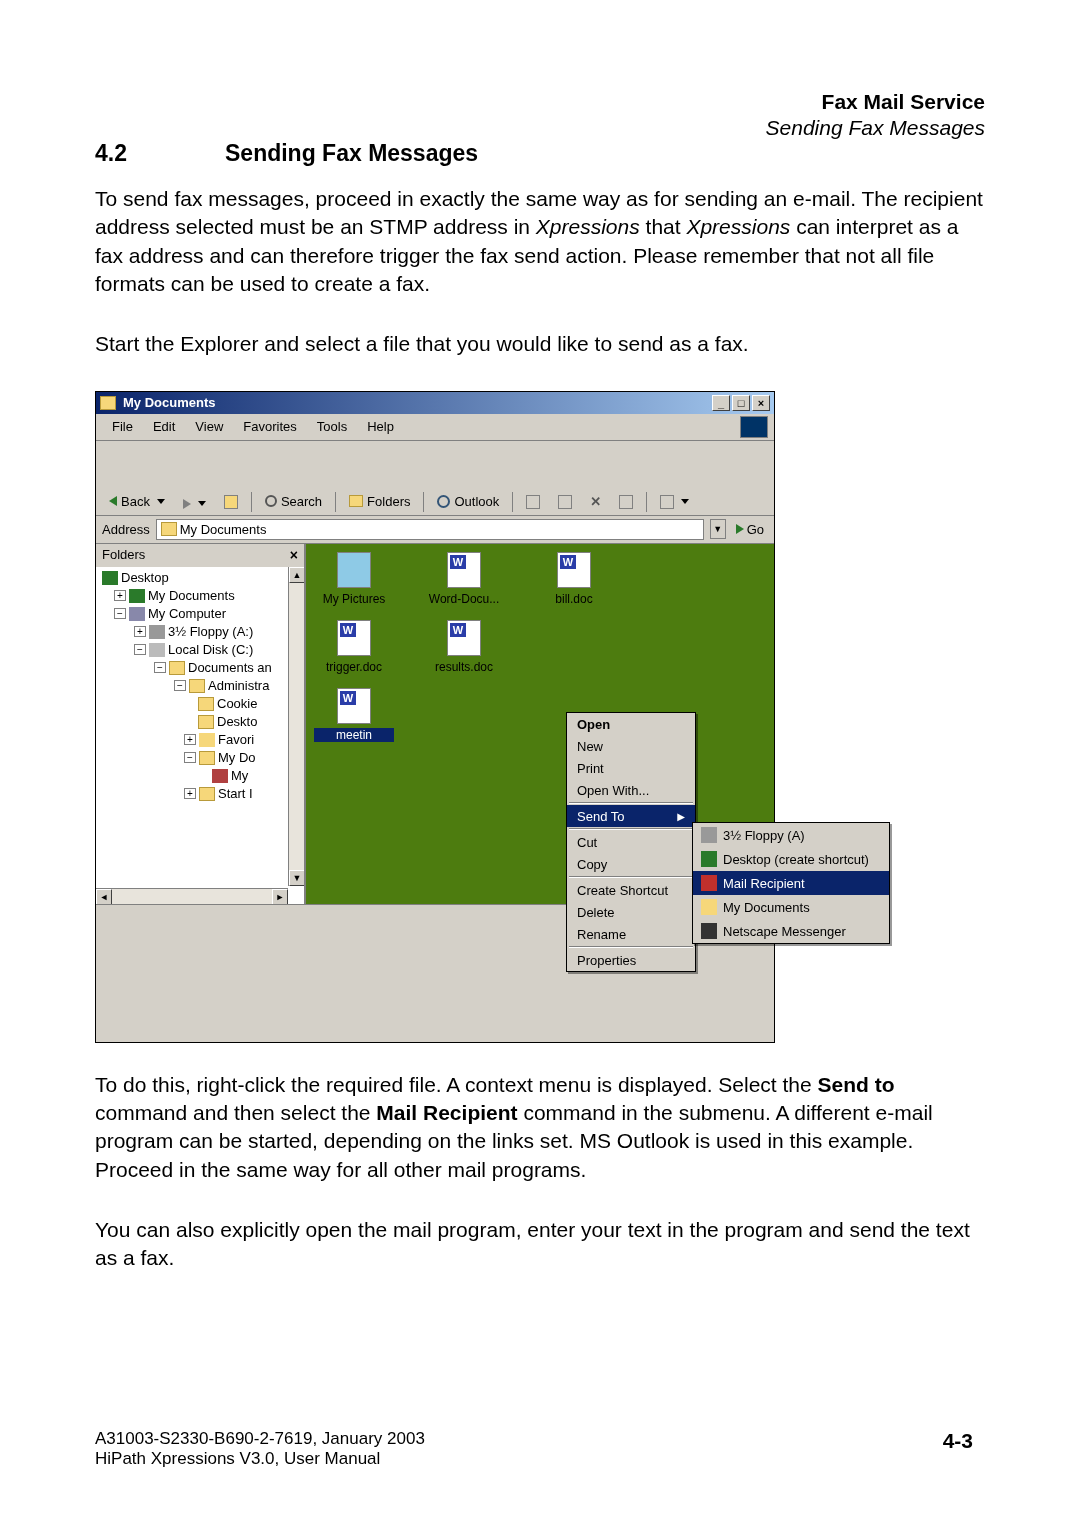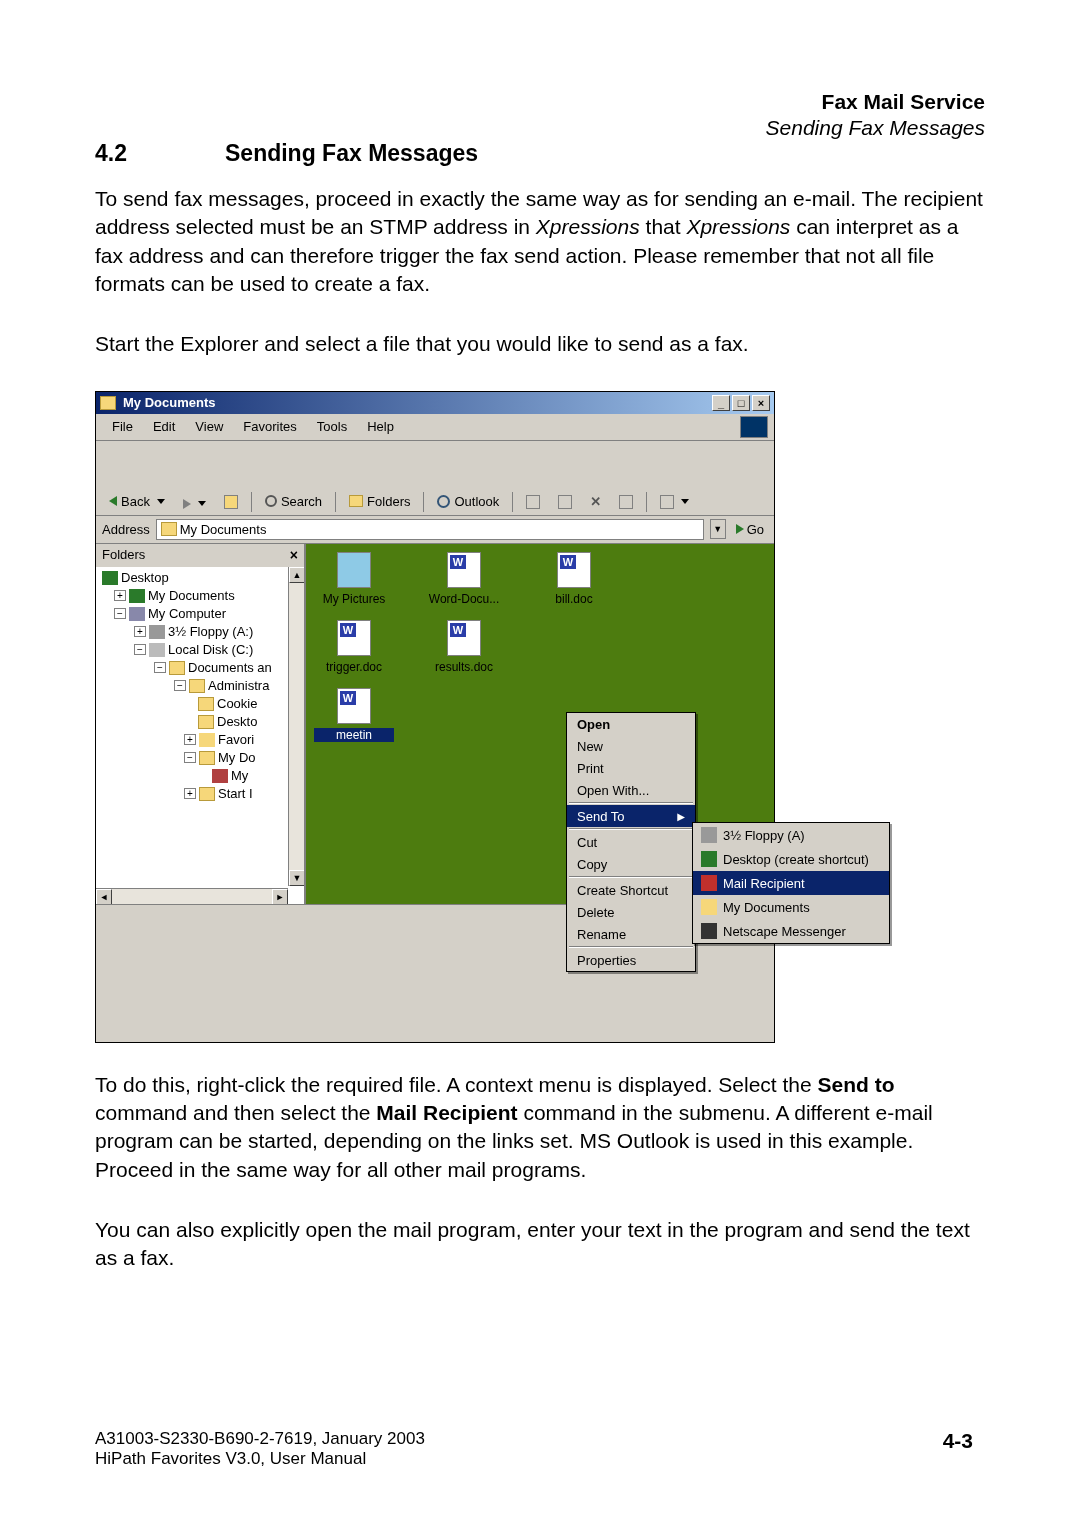--- a/index.html
+++ b/index.html
@@ -497,17 +497,17 @@
   </div>
 
   <div class="body-txt">
     <span>To do this, right-click the required file. A context menu is displayed. Select the </span><span class="bd">Send to</span><span> command and then select the </span><span class="bd">Mail Recipient</span><span> command in the submenu. A different e-mail program can be started, depending on the links set. MS Outlook is used in this example. Proceed in the same way for all other mail programs.</span>
   </div>
   <div class="body-txt">You can also explicitly open the mail program, enter your text in the program and send the text as a fax.</div>
 
   <div class="footer">
     <div class="fl">
       <div>A31003-S2330-B690-2-7619, January 2003</div>
-      <div>HiPath Favorites V3.0, User Manual</div>
+      <div>HiPath Xpressions V3.0, User Manual</div>
     </div>
     <div class="fr">4-3</div>
   </div>
 </div>
 
 </body></html>

